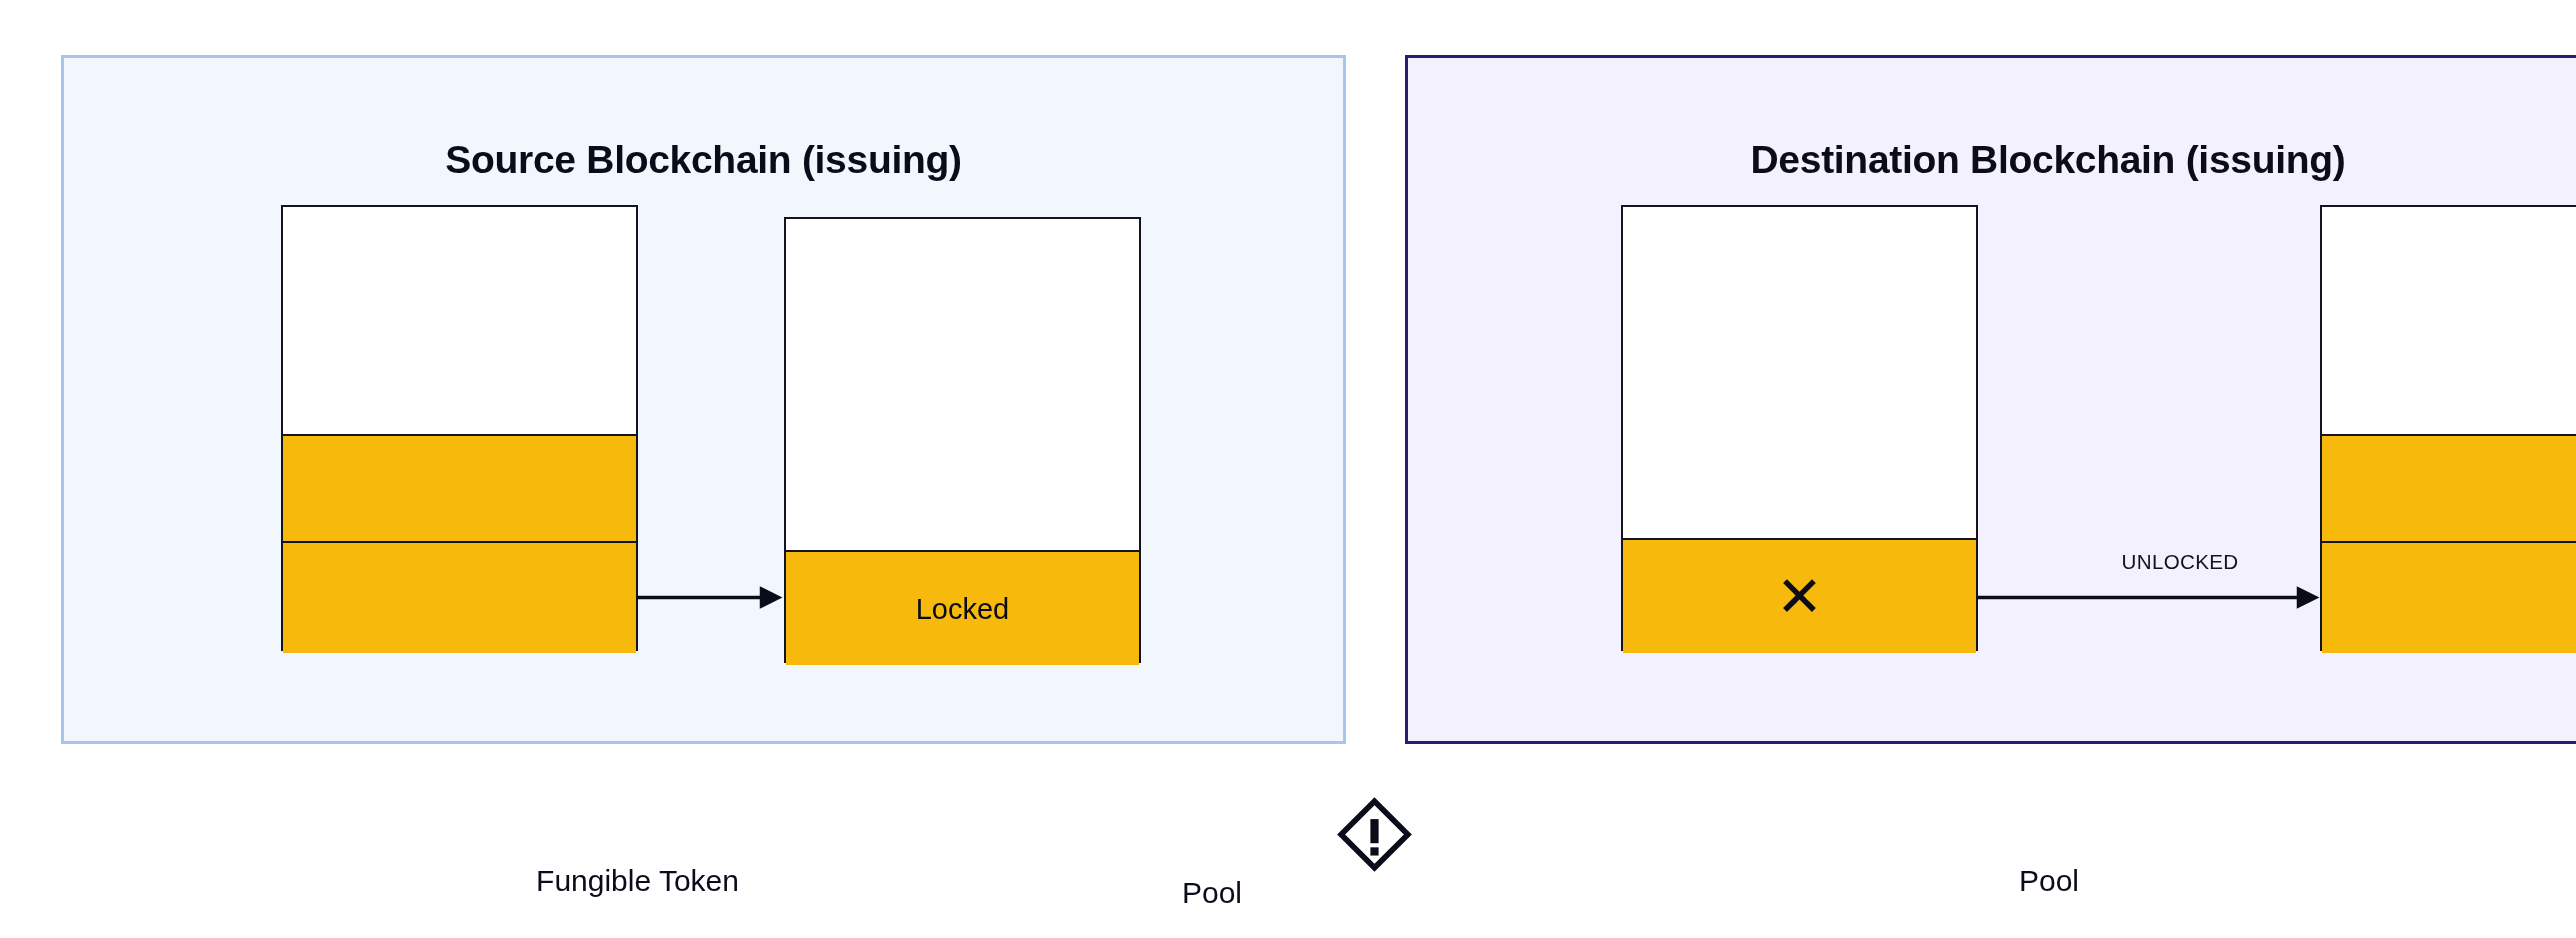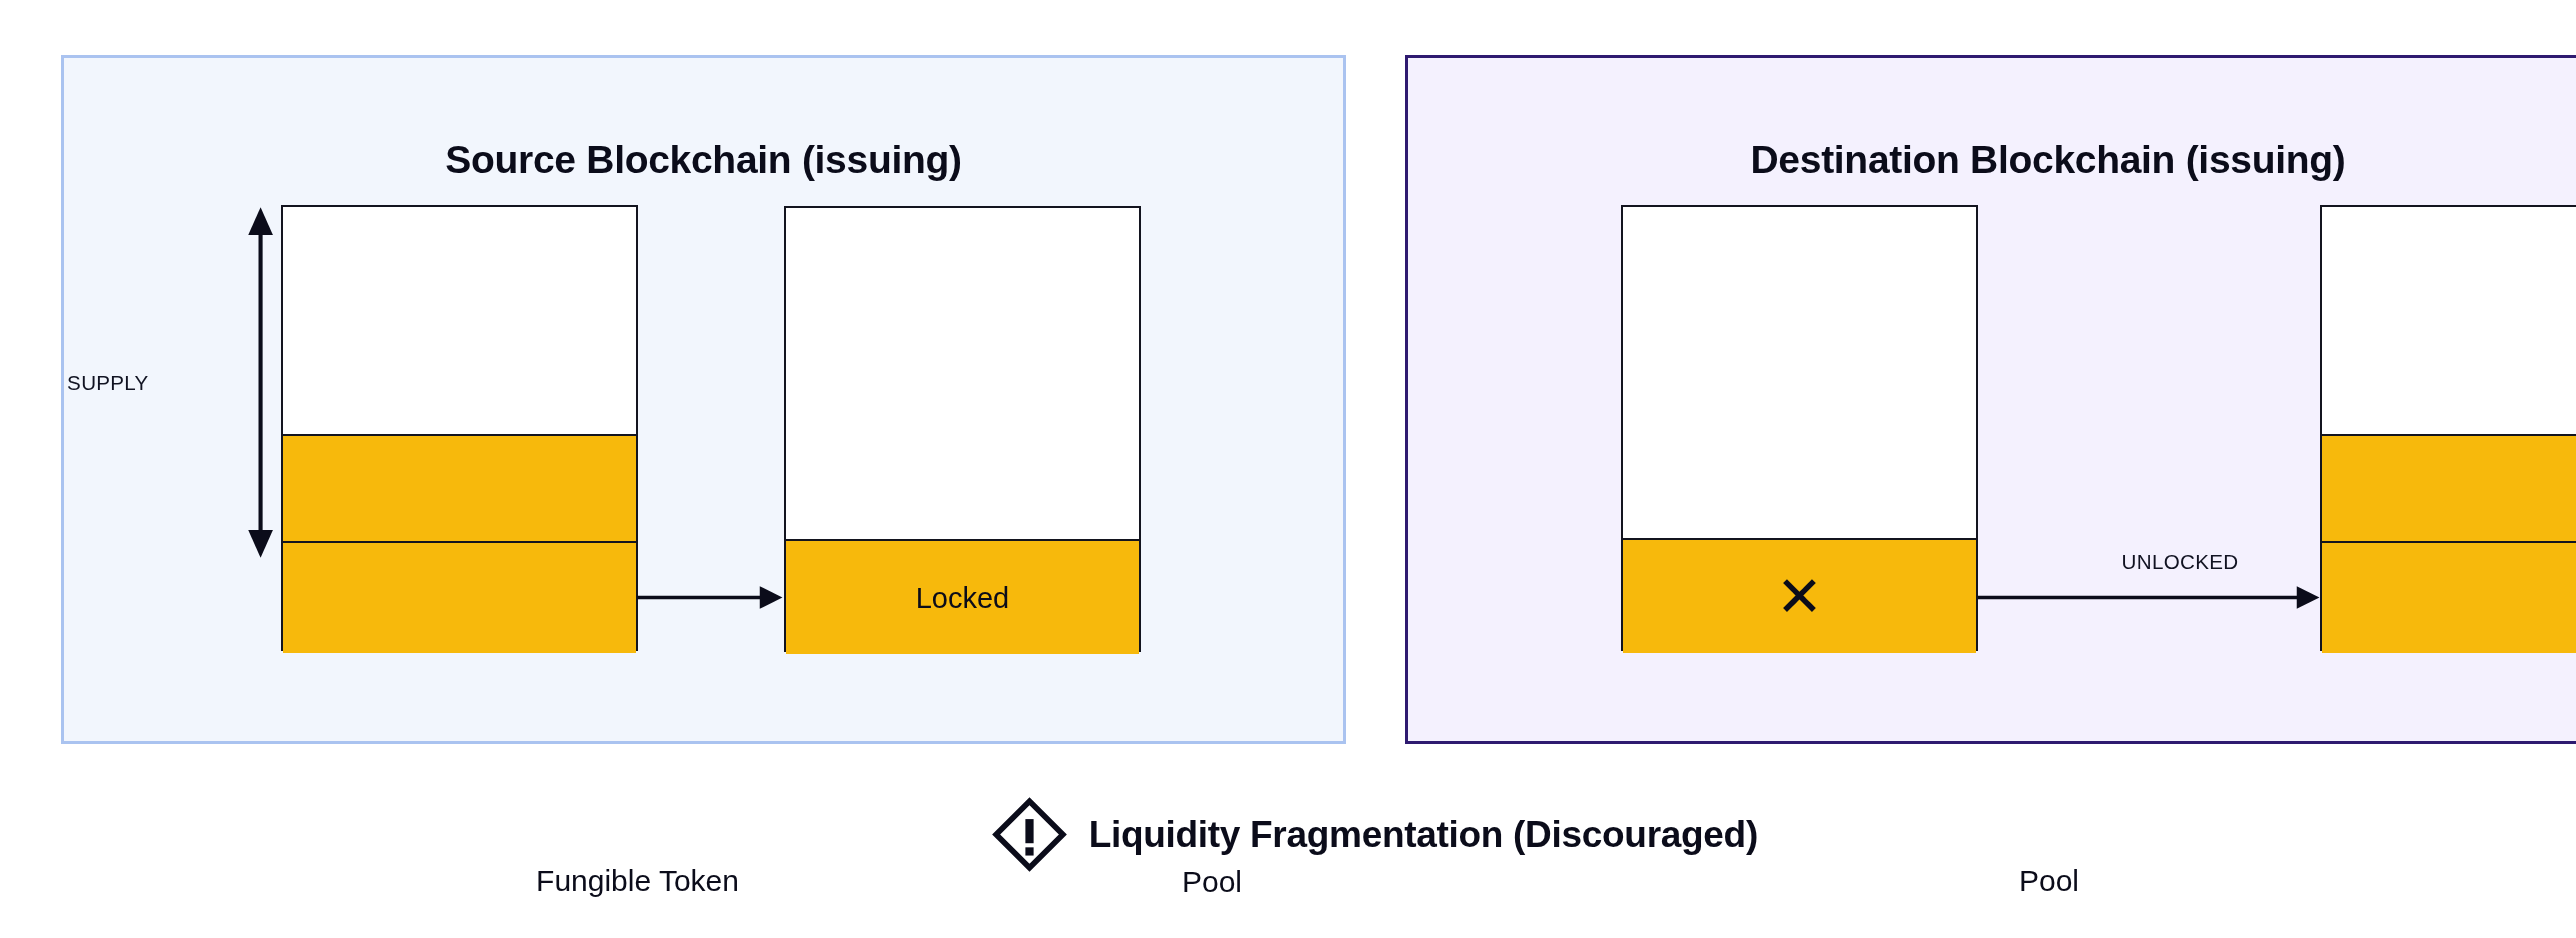--- a/index.html
+++ b/index.html
@@ -76,45 +76,37 @@
 </style>
 </head>
 <body>
 
 <div class="stage">
 
   <div class="panel" id="panel-source">
 
     <div class="panel-title">Source Blockchain (issuing)</div>
 
-    <div class="supply-wrap" style="left:-4.1px;top:147px;width:216px;height:355px;">
-      <svg width="216" height="355" viewBox="0 0 420 690">
-        <line x1="390" y1="40" x2="390" y2="650" stroke="#0b0c1a" stroke-width="8"></line>
-        <polygon points="390,4 414,58 366,58" fill="#0b0c1a"></polygon>
-        <polygon points="390,686 414,632 366,632" fill="#0b0c1a"></polygon>
-      </svg>
-      <div class="supply-label" style="left:7.2px;">SUPPLY</div>
-    </div>
 
     <div class="bar" style="left:217px;top:147px;width:357px;height:446px;">
       <div class="seg" style="top:0;height:227px;background:#ffffff;"></div>
       <div class="seg top-rule" style="top:227px;height:107px;"></div>
       <div class="seg top-rule" style="top:334px;height:112px;"></div>
       <div class="bar-caption">Fungible Token</div>
     </div>
 
     <div class="flow-arrow" style="left:573px;top:524px;width:147px;height:31px;">
       <svg width="147" height="31" viewBox="0 0 285 60">
         <line x1="0" y1="30" x2="245" y2="30" stroke="#0b0c1a" stroke-width="7"></line>
         <polygon points="282,30 238,52 238,8" fill="#0b0c1a"></polygon>
       </svg>
       <div class="flow-label" style="top:-30px;"></div>
     </div>
 
-    <div class="bar" style="left:720px;top:148px;width:357px;height:446px;">
+    <div class="bar" style="left:720px;top:159px;width:357px;height:446px;">
       <div class="seg" style="top:0;height:331px;background:#ffffff;"></div>
       <div class="seg top-rule" style="top:331px;height:115px;">
         <div class="seg-label">Locked</div>
       </div>
       <div class="bar-caption">Pool</div>
     </div>
   </div>
 
   <div class="panel" id="panel-destination">
 
@@ -146,17 +138,16 @@
   </div>
 
   <div id="footer-caption">
     <span class="warn">
       <svg width="77" height="77" viewBox="0 0 150 150">
         <polygon points="75,10 140,75 75,140 10,75" fill="none" stroke="#0b0c1a" stroke-width="11" stroke-linejoin="miter"></polygon>
         <rect x="67" y="45" width="16" height="47" fill="#0b0c1a"></rect>
         <rect x="67" y="100" width="16" height="16" fill="#0b0c1a"></rect>
       </svg>
     </span>
-    <span class="cap-text">Liquidity Fragmentation (Discouraged)</span>
   </div>
 
 </div>
 
 
 </body></html>

